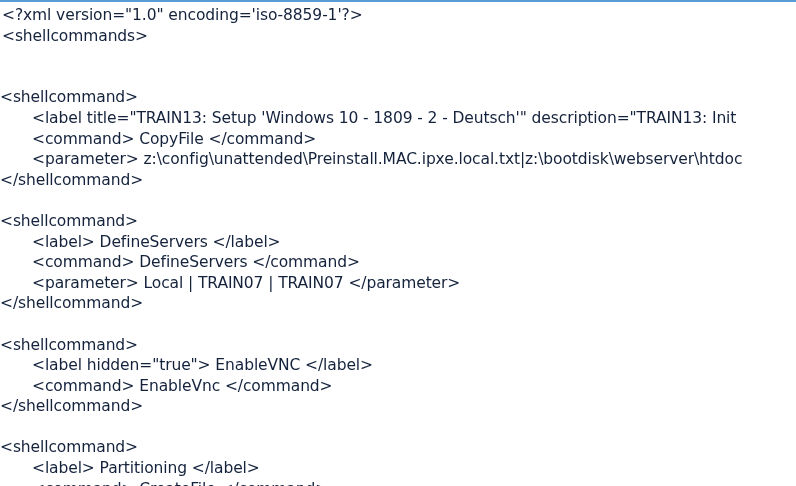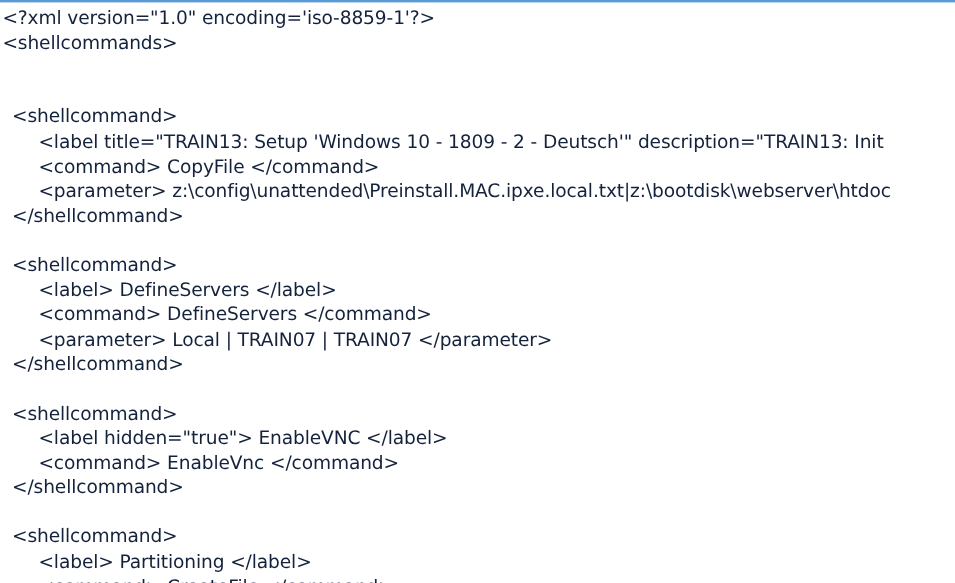--- a/index.html
+++ b/index.html
@@ -53,21 +53,21 @@
     color: #14223c;
     letter-spacing: -0.1px;
     overflow: hidden;
   }
 
   .code-line.blank {
     color: transparent;
   }
 
   .indent-0 { padding-left: 2px; }
-  .indent-1 { padding-left: 10px; }
+  .indent-1 { }
   .indent-2 { padding-left: 32px; }
 </style>
 </head>
 <body>
 
 <div id="viewer">
 
   <div id="top-rule"></div>
 
   <div id="code-area"><span class="code-line indent-0">&lt;?xml version="1.0" encoding='iso-8859-1'?&gt;</span><span class="code-line indent-0">&lt;shellcommands&gt;</span><span class="code-line indent-0 blank"></span><span class="code-line indent-0 blank"></span><span class="code-line indent-1">&lt;shellcommand&gt;</span><span class="code-line indent-2">&lt;label title="TRAIN13: Setup 'Windows 10 - 1809 - 2 - Deutsch'" description="TRAIN13: Init</span><span class="code-line indent-2">&lt;command&gt; CopyFile &lt;/command&gt;</span><span class="code-line indent-2">&lt;parameter&gt; z:\config\unattended\Preinstall.MAC.ipxe.local.txt|z:\bootdisk\webserver\htdoc</span><span class="code-line indent-1">&lt;/shellcommand&gt;</span><span class="code-line indent-0 blank"></span><span class="code-line indent-1">&lt;shellcommand&gt;</span><span class="code-line indent-2">&lt;label&gt; DefineServers &lt;/label&gt;</span><span class="code-line indent-2">&lt;command&gt; DefineServers &lt;/command&gt;</span><span class="code-line indent-2">&lt;parameter&gt; Local | TRAIN07 | TRAIN07 &lt;/parameter&gt;</span><span class="code-line indent-1">&lt;/shellcommand&gt;</span><span class="code-line indent-0 blank"></span><span class="code-line indent-1">&lt;shellcommand&gt;</span><span class="code-line indent-2">&lt;label hidden="true"&gt; EnableVNC &lt;/label&gt;</span><span class="code-line indent-2">&lt;command&gt; EnableVnc &lt;/command&gt;</span><span class="code-line indent-1">&lt;/shellcommand&gt;</span><span class="code-line indent-0 blank"></span><span class="code-line indent-1">&lt;shellcommand&gt;</span><span class="code-line indent-2">&lt;label&gt; Partitioning &lt;/label&gt;</span><span class="code-line indent-2">&lt;command&gt; CreateFile &lt;/command&gt;</span></div>

